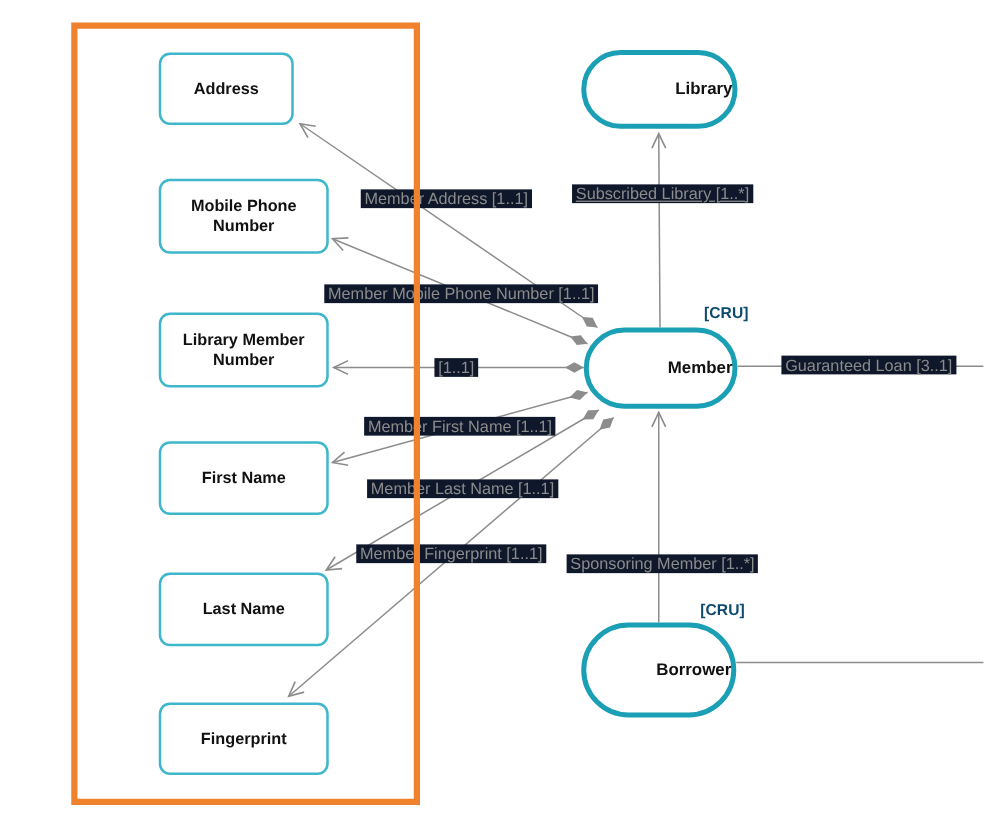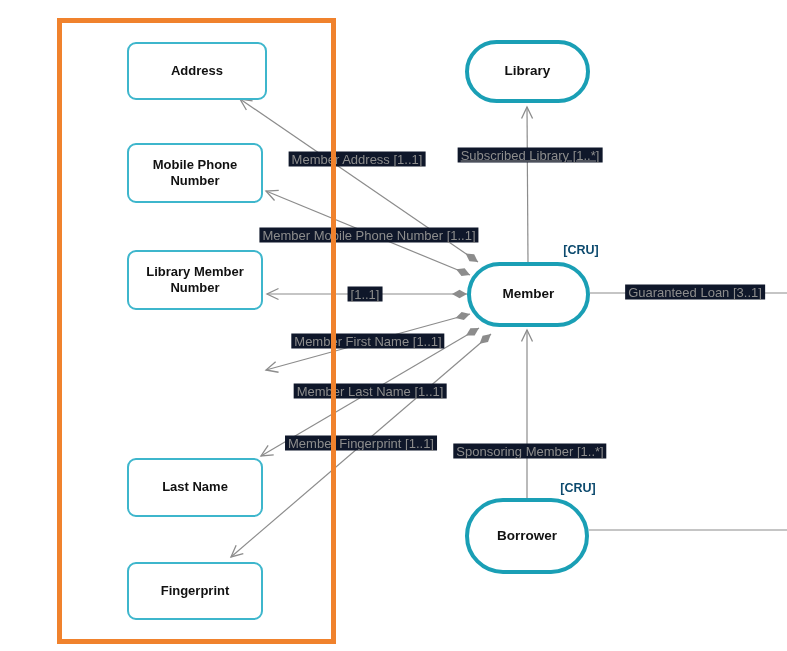--- a/index.html
+++ b/index.html
@@ -32,20 +32,21 @@
     z-index: 2;
     cursor: default;
   }
   .attr-node {
     border: 2px solid #3eb6cc;
     border-radius: 9px;
   }
   .entity-node {
     border: 4px solid #1a9fb5;
     border-radius: 40px;
+    justify-content: flex-end;
   }
   .node .node-label {
     font-weight: bold;
     font-size: 13px;
     line-height: 1.25;
     color: #111111;
   }
   .entity-node .node-label {
     font-size: 13.5px;
   }
@@ -103,28 +104,31 @@
     <line x1="467" y1="294" x2="267" y2="294" stroke="#8c8c8c" stroke-width="1.2" marker-start="url(#m-diamond)" marker-end="url(#m-arrow)"></line>
     <line x1="470" y1="314" x2="266" y2="370" stroke="#8c8c8c" stroke-width="1.2" marker-start="url(#m-diamond)" marker-end="url(#m-arrow)"></line>
     <line x1="479" y1="328" x2="261" y2="456" stroke="#8c8c8c" stroke-width="1.2" marker-start="url(#m-diamond)" marker-end="url(#m-arrow)"></line>
     <line x1="491" y1="334" x2="231" y2="557" stroke="#8c8c8c" stroke-width="1.2" marker-start="url(#m-diamond)" marker-end="url(#m-arrow)"></line>
     <line x1="528" y1="262" x2="527" y2="107" stroke="#8c8c8c" stroke-width="1.2" marker-end="url(#m-arrow)"></line>
     <line x1="527" y1="498" x2="527" y2="330" stroke="#8c8c8c" stroke-width="1.2" marker-end="url(#m-arrow)"></line>
     <line x1="590" y1="293" x2="787" y2="293" stroke="#8c8c8c" stroke-width="1.2"></line>
     <line x1="589" y1="530" x2="787" y2="530" stroke="#8c8c8c" stroke-width="1.2"></line>
   </svg>
 
-  <div class="node attr-node" style="left:127px; top:42px;  width:140px; height:58px;">
+  <div class="node attr-node" style="left:127px; top:42px;  width:108px; height:58px;">
     <span class="node-label">Address</span>
   </div>
   <div class="node attr-node" style="left:127px; top:143px; width:136px; height:60px;">
     <span class="node-label">Mobile Phone Number</span>
   </div>
   <div class="node attr-node" style="left:127px; top:250px; width:136px; height:60px;">
     <span class="node-label">Library Member Number</span>
+  </div>
+  <div class="node attr-node" style="left:127px; top:353px; width:136px; height:59px;">
+    <span class="node-label">First Name</span>
   </div>
   <div class="node attr-node" style="left:127px; top:458px; width:136px; height:59px;">
     <span class="node-label">Last Name</span>
   </div>
   <div class="node attr-node" style="left:127px; top:562px; width:136px; height:58px;">
     <span class="node-label">Fingerprint</span>
   </div>
 
   <div class="node entity-node" style="left:465px; top:40px;  width:125px; height:63px;">
     <span class="node-label">Library</span>

